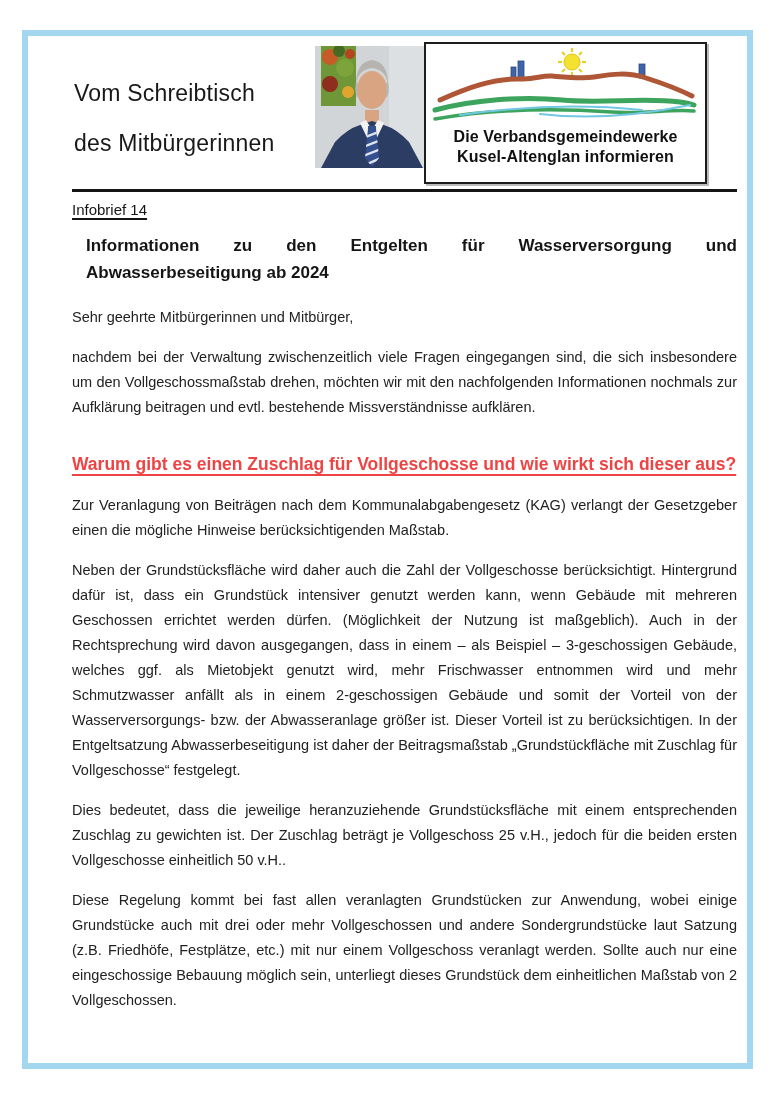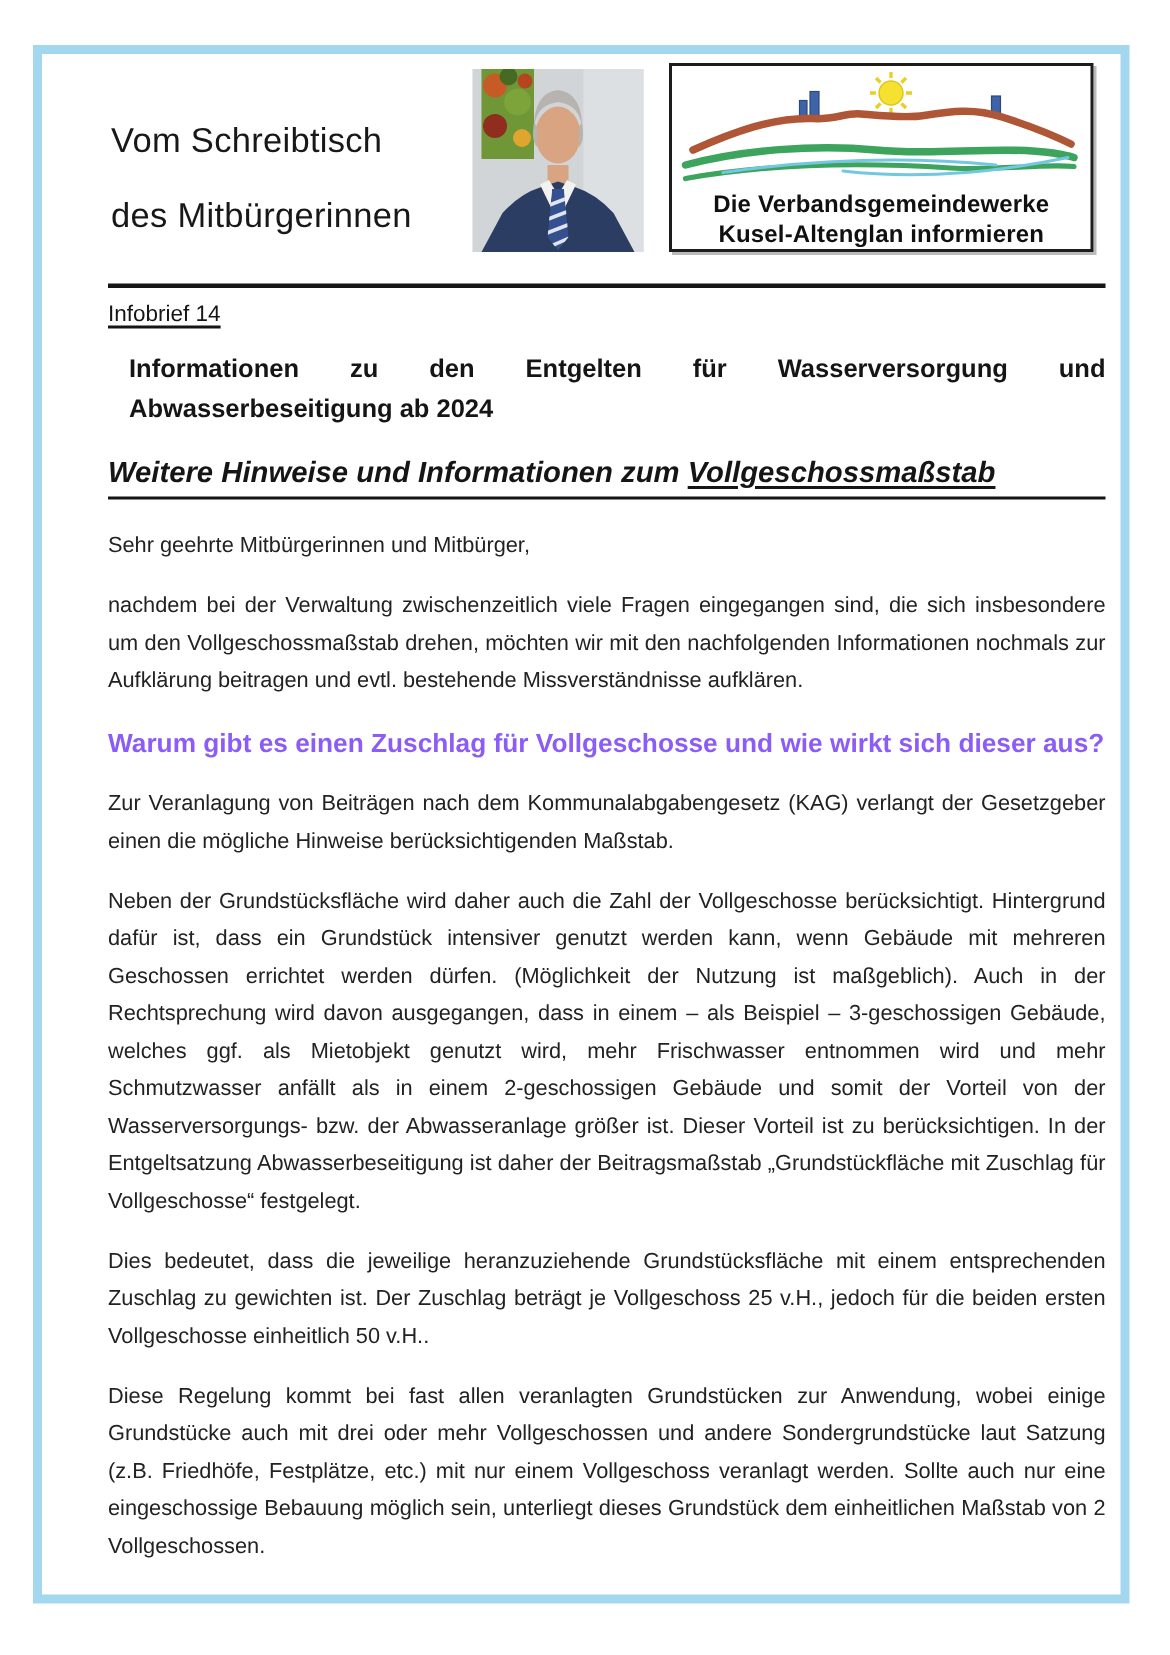--- a/index.html
+++ b/index.html
@@ -20,21 +20,21 @@
     font-size:23px;font-weight:400;color:#181818;letter-spacing:.2px;
   }
   .masthead-title div{line-height:26px;}
   .masthead-title div + div{margin-top:24px;}
   .photo{
     position:absolute;left:243px;top:4px;width:114px;height:122px;
     overflow:hidden;background:#d3d6d8;
   }
   .photo svg{display:block;}
   .logo-box{
-    position:absolute;left:374px;top:0;width:283px;height:126px;
+    position:absolute;left:352px;top:0;width:283px;height:142px;
     box-sizing:border-box;border:2px solid #1d1d1d;background:#fff;
     box-shadow:2px 2px 0 #bbb;
   }
   .logo-drawing{display:block;margin:4px auto 0 auto;}
   .logo-text{
     text-align:center;font-weight:800;font-size:16px;line-height:20px;
     color:#101010;margin-top:1px;letter-spacing:.1px;
   }
   
   .rule{height:2.5px;background:#151515;margin-top:0;}
@@ -47,23 +47,23 @@
     text-align:justify;
   }
   h2{
     margin:17px 0 0 0;font-size:19.5px;line-height:24px;font-weight:700;font-style:italic;
     color:#151515;border-bottom:2.5px solid #151515;padding-bottom:4px;white-space:nowrap;
   }
   h2 .term{
     text-decoration:underline;text-decoration-thickness:2px;text-underline-offset:3px;
   }
   h3{
-    margin:14px 0 0 0;font-size:17.5px;line-height:28px;font-weight:700;color:#8b5cf6;
+    margin:30px 0 0 0;font-size:17.5px;line-height:28px;font-weight:700;color:#ef4444;
     text-align:justify;
-    text-decoration-thickness:2px;text-underline-offset:4px;
+    text-decoration:underline;text-decoration-thickness:2px;text-underline-offset:4px;
   }
   
   p{
     margin:15px 0 0 0;font-size:14.5px;line-height:25px;text-align:justify;color:#222;
   }
   p.salutation{margin-top:19px;text-align:left;}
 </style>
 </head>
 <body>
 
@@ -155,21 +155,20 @@
       </div>
     </header>
 
     
     <div class="rule"></div>
 
     <div class="issue">Infobrief 14</div>
 
     <h1>Informationen zu den Entgelten für Wasserversorgung und Abwasserbeseitigung ab 2024</h1>
 
-    <h2><span>Weitere Hinweise und Informationen zum </span><span class="term">Vollgeschossmaßstab</span></h2>
 
     <p class="salutation">Sehr geehrte Mitbürgerinnen und Mitbürger,</p>
 
     <p>nachdem bei der Verwaltung zwischenzeitlich viele Fragen eingegangen sind, die sich insbesondere um den Vollgeschossmaßstab drehen, möchten wir mit den nachfolgenden Informationen nochmals zur Aufklärung beitragen und evtl. bestehende Missverständnisse aufklären.</p>
 
     <h3>Warum gibt es einen Zuschlag für Vollgeschosse und wie wirkt sich dieser aus?</h3>
 
     <p>Zur Veranlagung von Beiträgen nach dem Kommunalabgabengesetz (KAG) verlangt der Gesetzgeber einen die mögliche Hinweise berücksichtigenden Maßstab.</p>
     <p>Neben der Grundstücksfläche wird daher auch die Zahl der Vollgeschosse berücksichtigt. Hintergrund dafür ist, dass ein Grundstück intensiver genutzt werden kann, wenn Gebäude mit mehreren Geschossen errichtet werden dürfen. (Möglichkeit der Nutzung ist maßgeblich). Auch in der Rechtsprechung wird davon ausgegangen, dass in einem – als Beispiel – 3-geschossigen Gebäude, welches ggf. als Mietobjekt genutzt wird, mehr Frischwasser entnommen wird und mehr Schmutzwasser anfällt als in einem 2-geschossigen Gebäude und somit der Vorteil von der Wasserversorgungs- bzw. der Abwasseranlage größer ist. Dieser Vorteil ist zu berücksichtigen. In der Entgeltsatzung Abwasserbeseitigung ist daher der Beitragsmaßstab „Grundstückfläche mit Zuschlag für Vollgeschosse“ festgelegt.</p>
     <p>Dies bedeutet, dass die jeweilige heranzuziehende Grundstücksfläche mit einem entsprechenden Zuschlag zu gewichten ist. Der Zuschlag beträgt je Vollgeschoss 25 v.H., jedoch für die beiden ersten Vollgeschosse einheitlich 50 v.H..</p>

